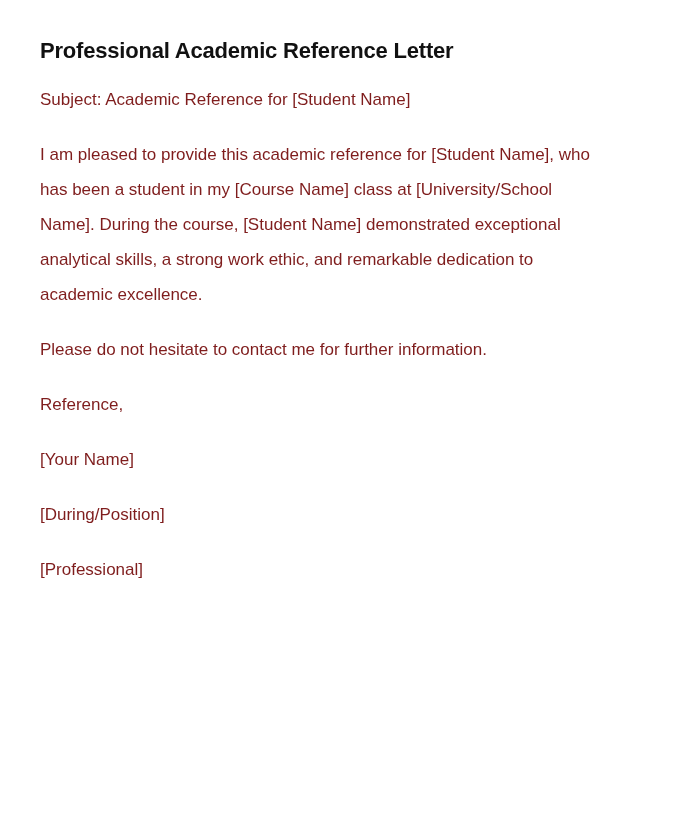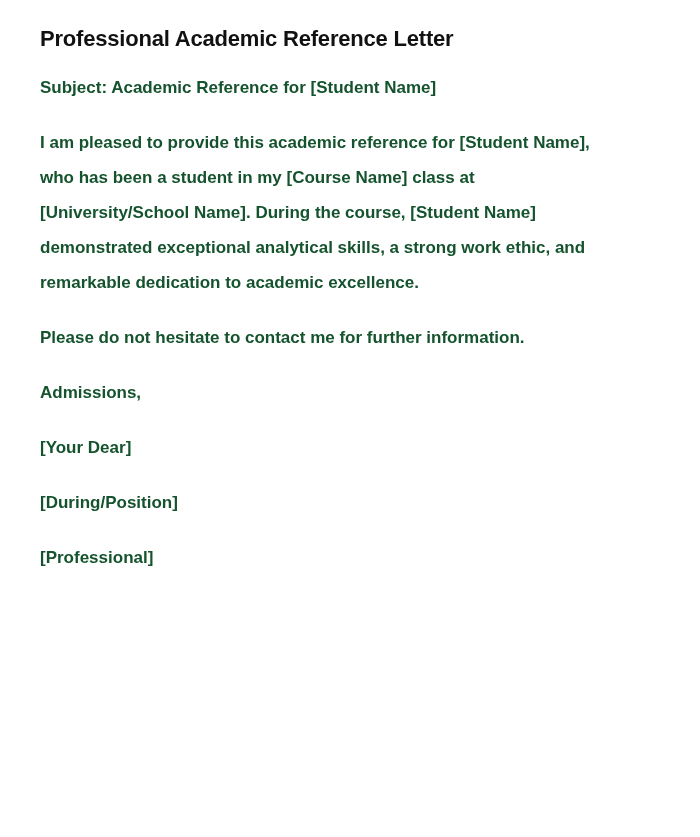--- a/index.html
+++ b/index.html
@@ -10,54 +10,54 @@
   }
   body {
     width: 700px;
     height: 837px;
     font-family: "Liberation Sans", "DejaVu Sans", sans-serif;
     overflow: hidden;
   }
   .letter {
     width: 100%;
     height: 100%;
-    padding: 26px 40px 0 40px;
+    padding: 38px 40px 0 40px;
     background: #ffffff;
   }
   .letter-title {
     font-size: 22px;
     line-height: 26px;
     font-weight: 700;
     color: #111111;
     margin: 0 0 18px 0;
     letter-spacing: -0.2px;
   }
   .letter p {
     font-size: 17px;
     line-height: 35px;
-    font-weight: 700;
-    color: #14532d;
+    font-weight: 400;
+    color: #7f1d1d;
     margin: 14px 0 20px 0;
     max-width: 555px;
   }
 </style>
 </head>
 <body>
 
 <div class="letter">
   <h1 class="letter-title">Professional Academic Reference Letter</h1>
 
   <p>Subject: Academic Reference for [Student Name]</p>
 
 
   <p>I am pleased to provide this academic reference for [Student Name], who has been a student in my [Course Name] class at [University/School Name]. During the course, [Student Name] demonstrated exceptional analytical skills, a strong work ethic, and remarkable dedication to academic excellence.</p>
 
 
   <p>Please do not hesitate to contact me for further information.</p>
 
-  <p>Admissions,</p>
+  <p>Reference,</p>
 
-  <p>[Your Dear]</p>
+  <p>[Your Name]</p>
 
   <p>[During/Position]</p>
 
   <p>[Professional]</p>
 </div>
 
 </body></html>

